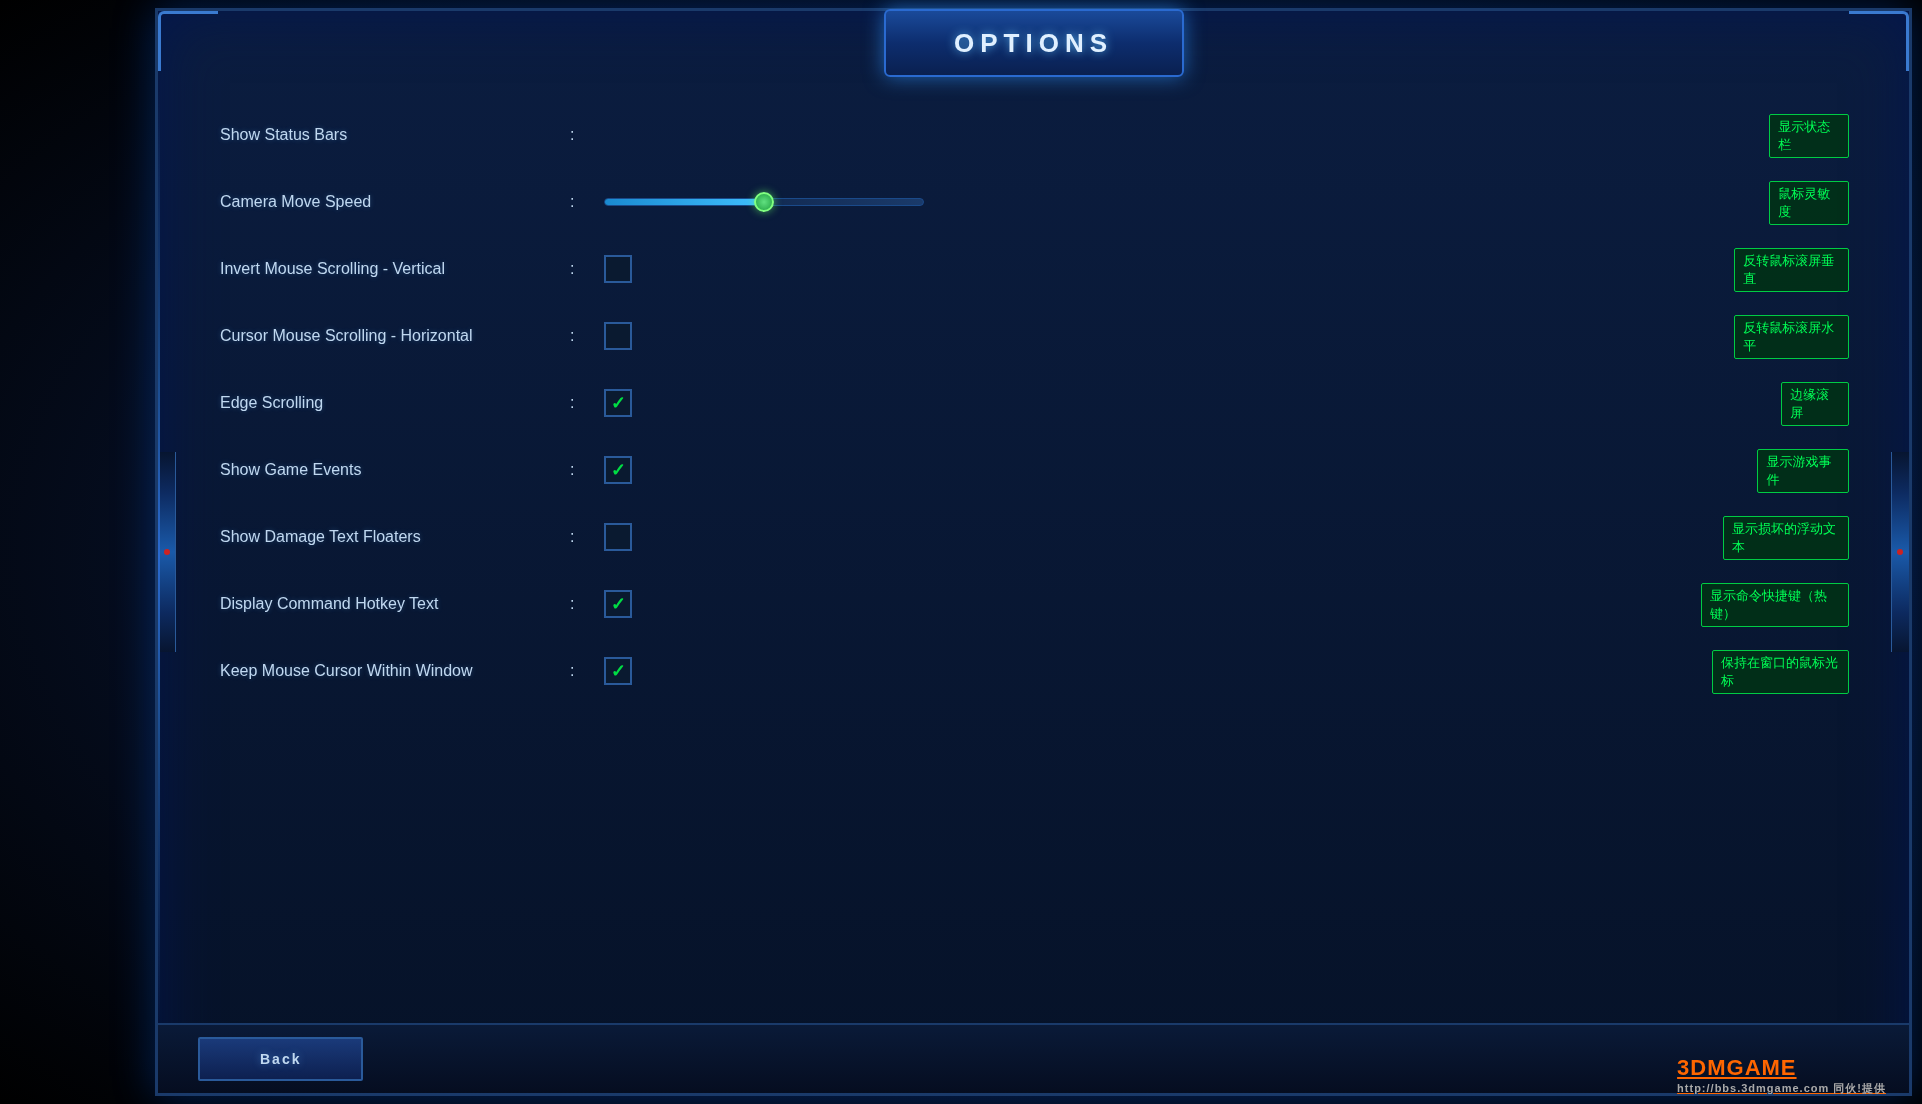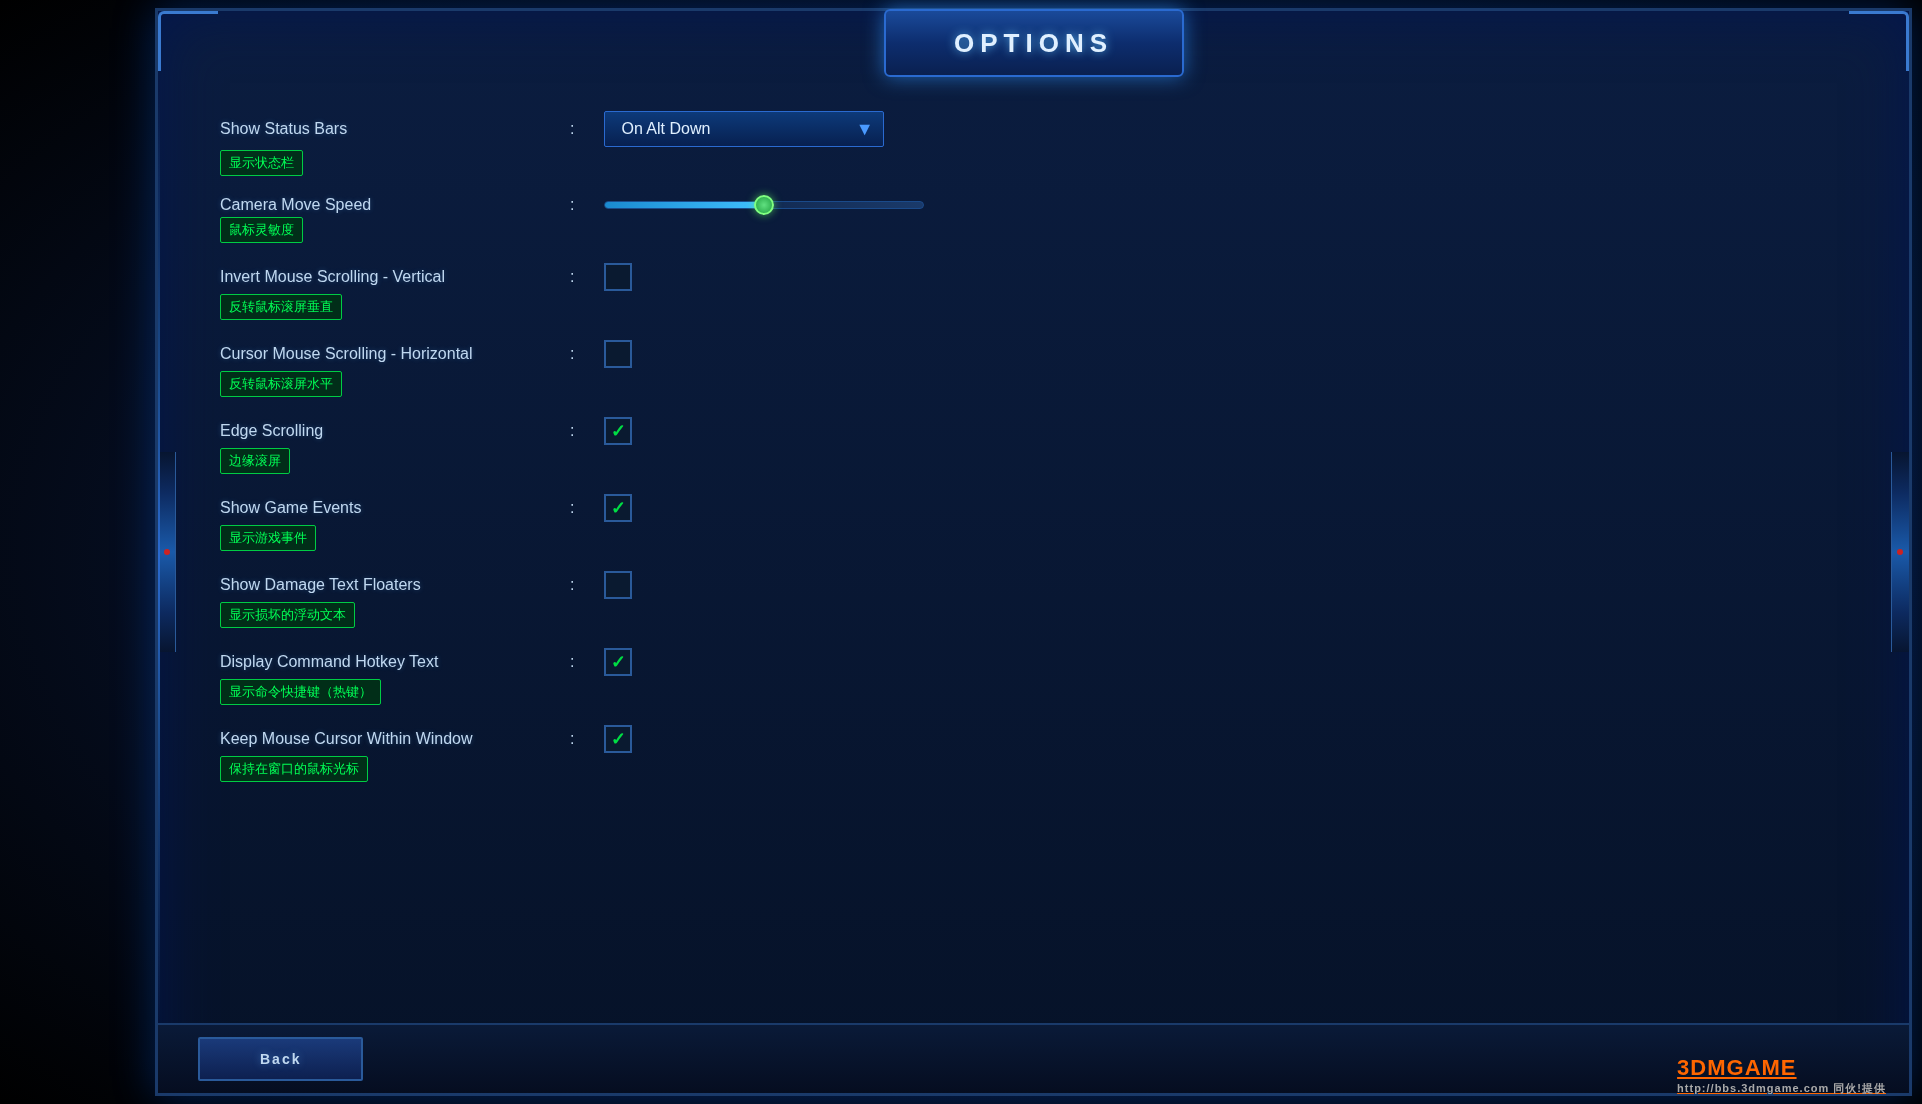--- a/index.html
+++ b/index.html
@@ -113,22 +113,22 @@
     
     .settings-panel {
       flex: 1;
       padding: 20px 60px;
       overflow-y: auto;
     }
 
     .setting-row {
       margin-bottom: 20px;
       display: flex;
-      align-items: flex-start;
-      flex-direction: column;
+      align-items: center;
+      flex-direction: row;
     }
 
     .setting-top {
       display: flex;
       align-items: center;
       width: 100%;
       gap: 20px;
     }
 
     .setting-label {
@@ -396,28 +396,20 @@
 
 
     <div class="sidebar-divider"></div>
 
     <div class="settings-panel">
 
       <div class="setting-row">
         <div class="setting-top">
           <span class="setting-label">Show Status Bars</span>
           <span class="setting-colon">:</span>
-          <div class="setting-control">
-            <div class="dropdown-wrapper">
-              <div class="dropdown">
-                <span>On Alt Down</span>
-                <span class="dropdown-arrow">▼</span>
-              </div>
-            </div>
-          </div>
         </div>
         <div class="translation">显示状态栏</div>
       </div>
 
       <div class="setting-row">
         <div class="setting-top">
           <span class="setting-label">Camera Move Speed</span>
           <span class="setting-colon">:</span>
           <div class="setting-control">
             <div class="slider-track">

